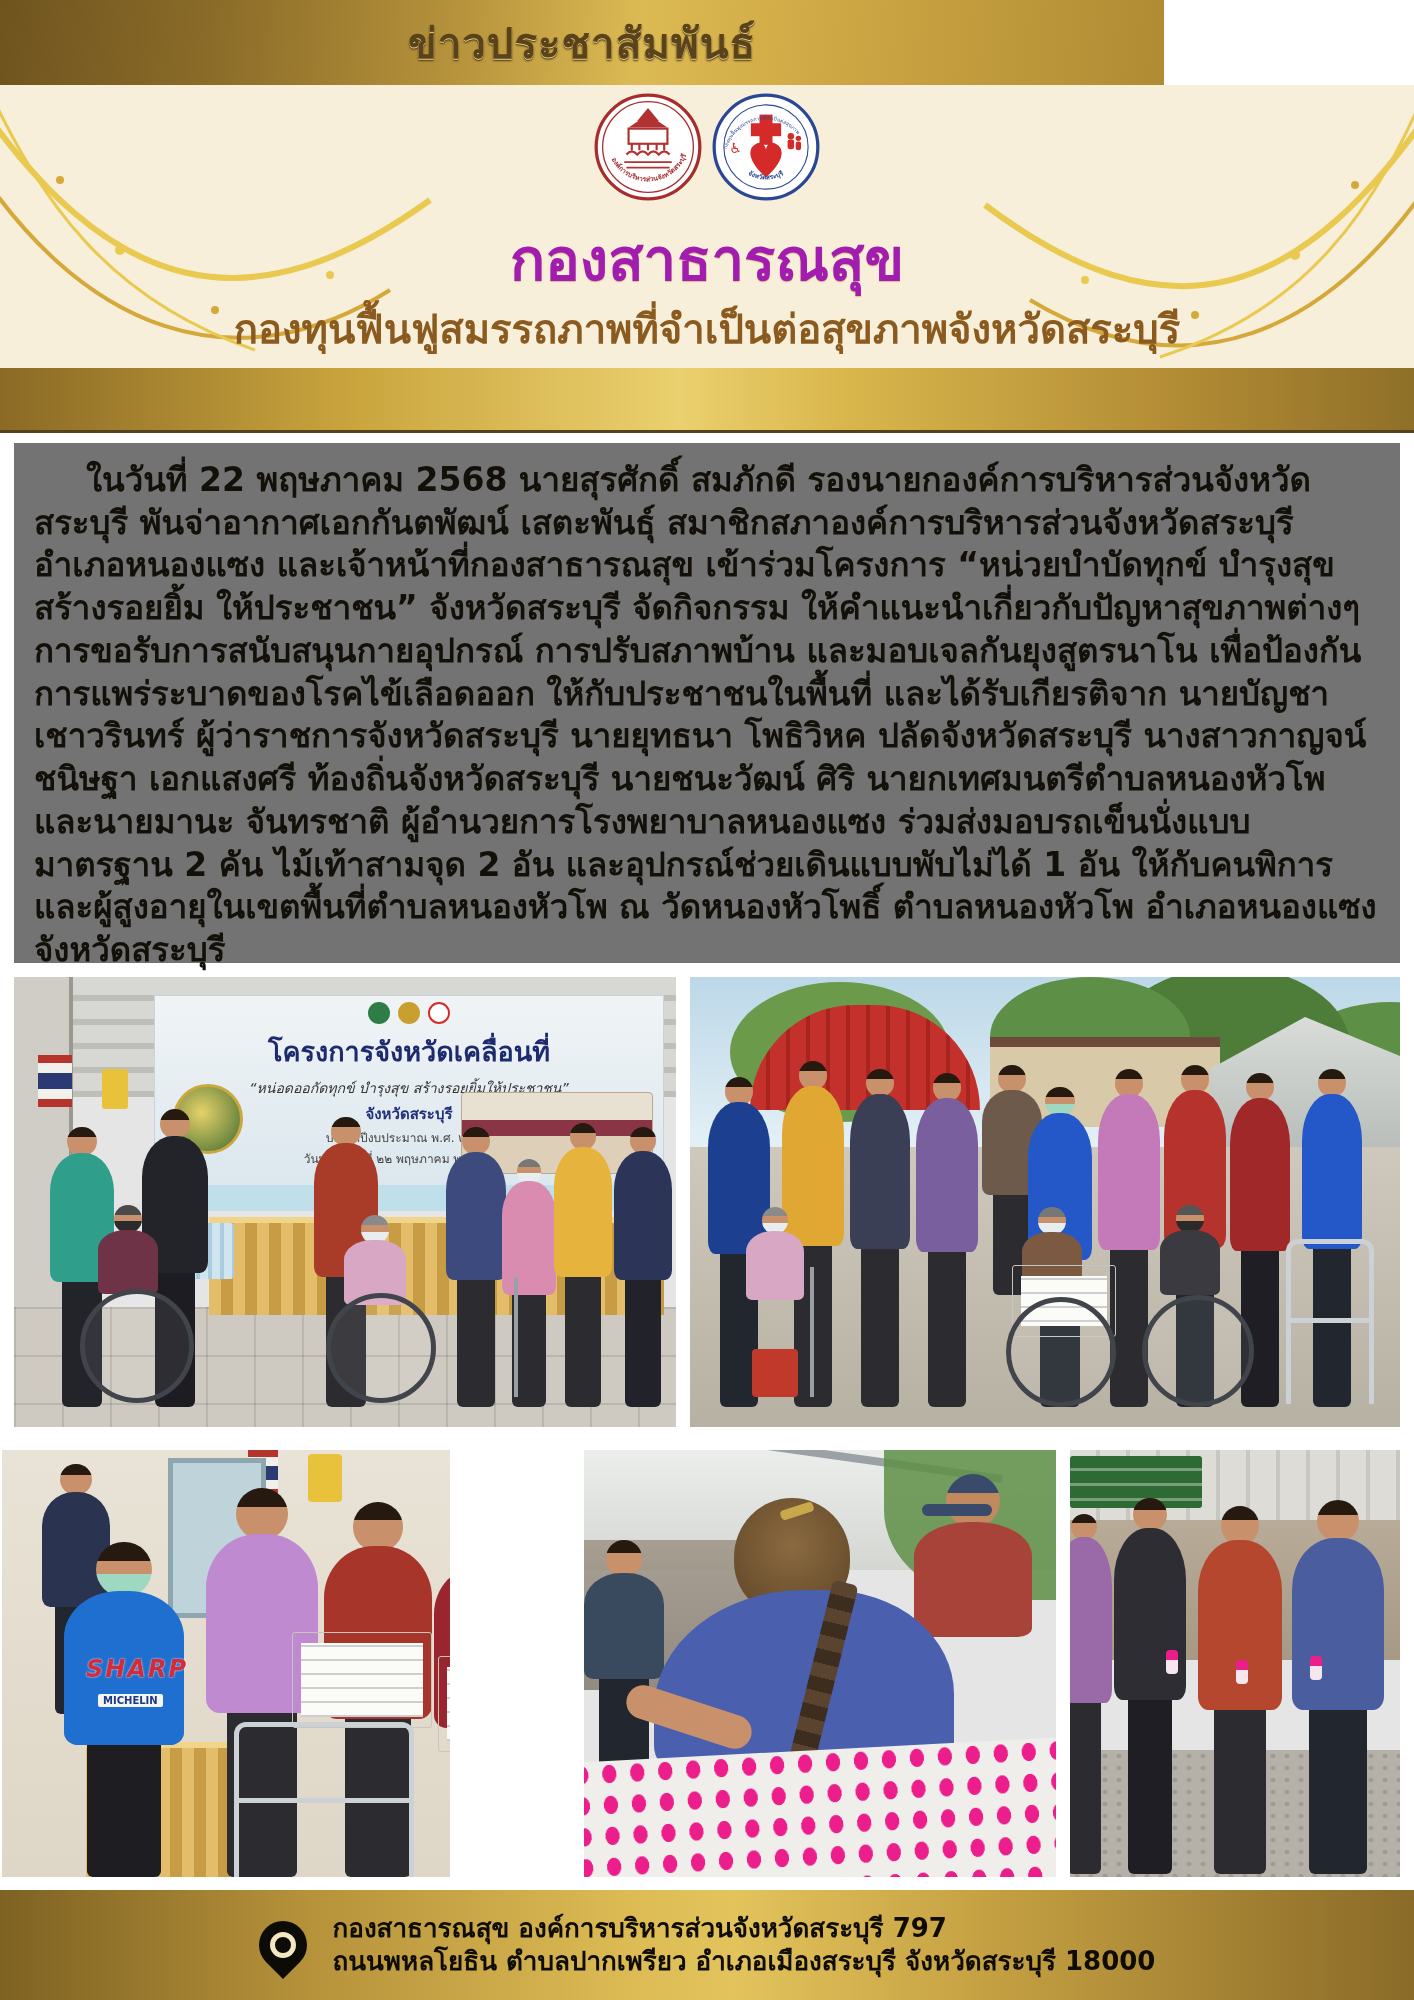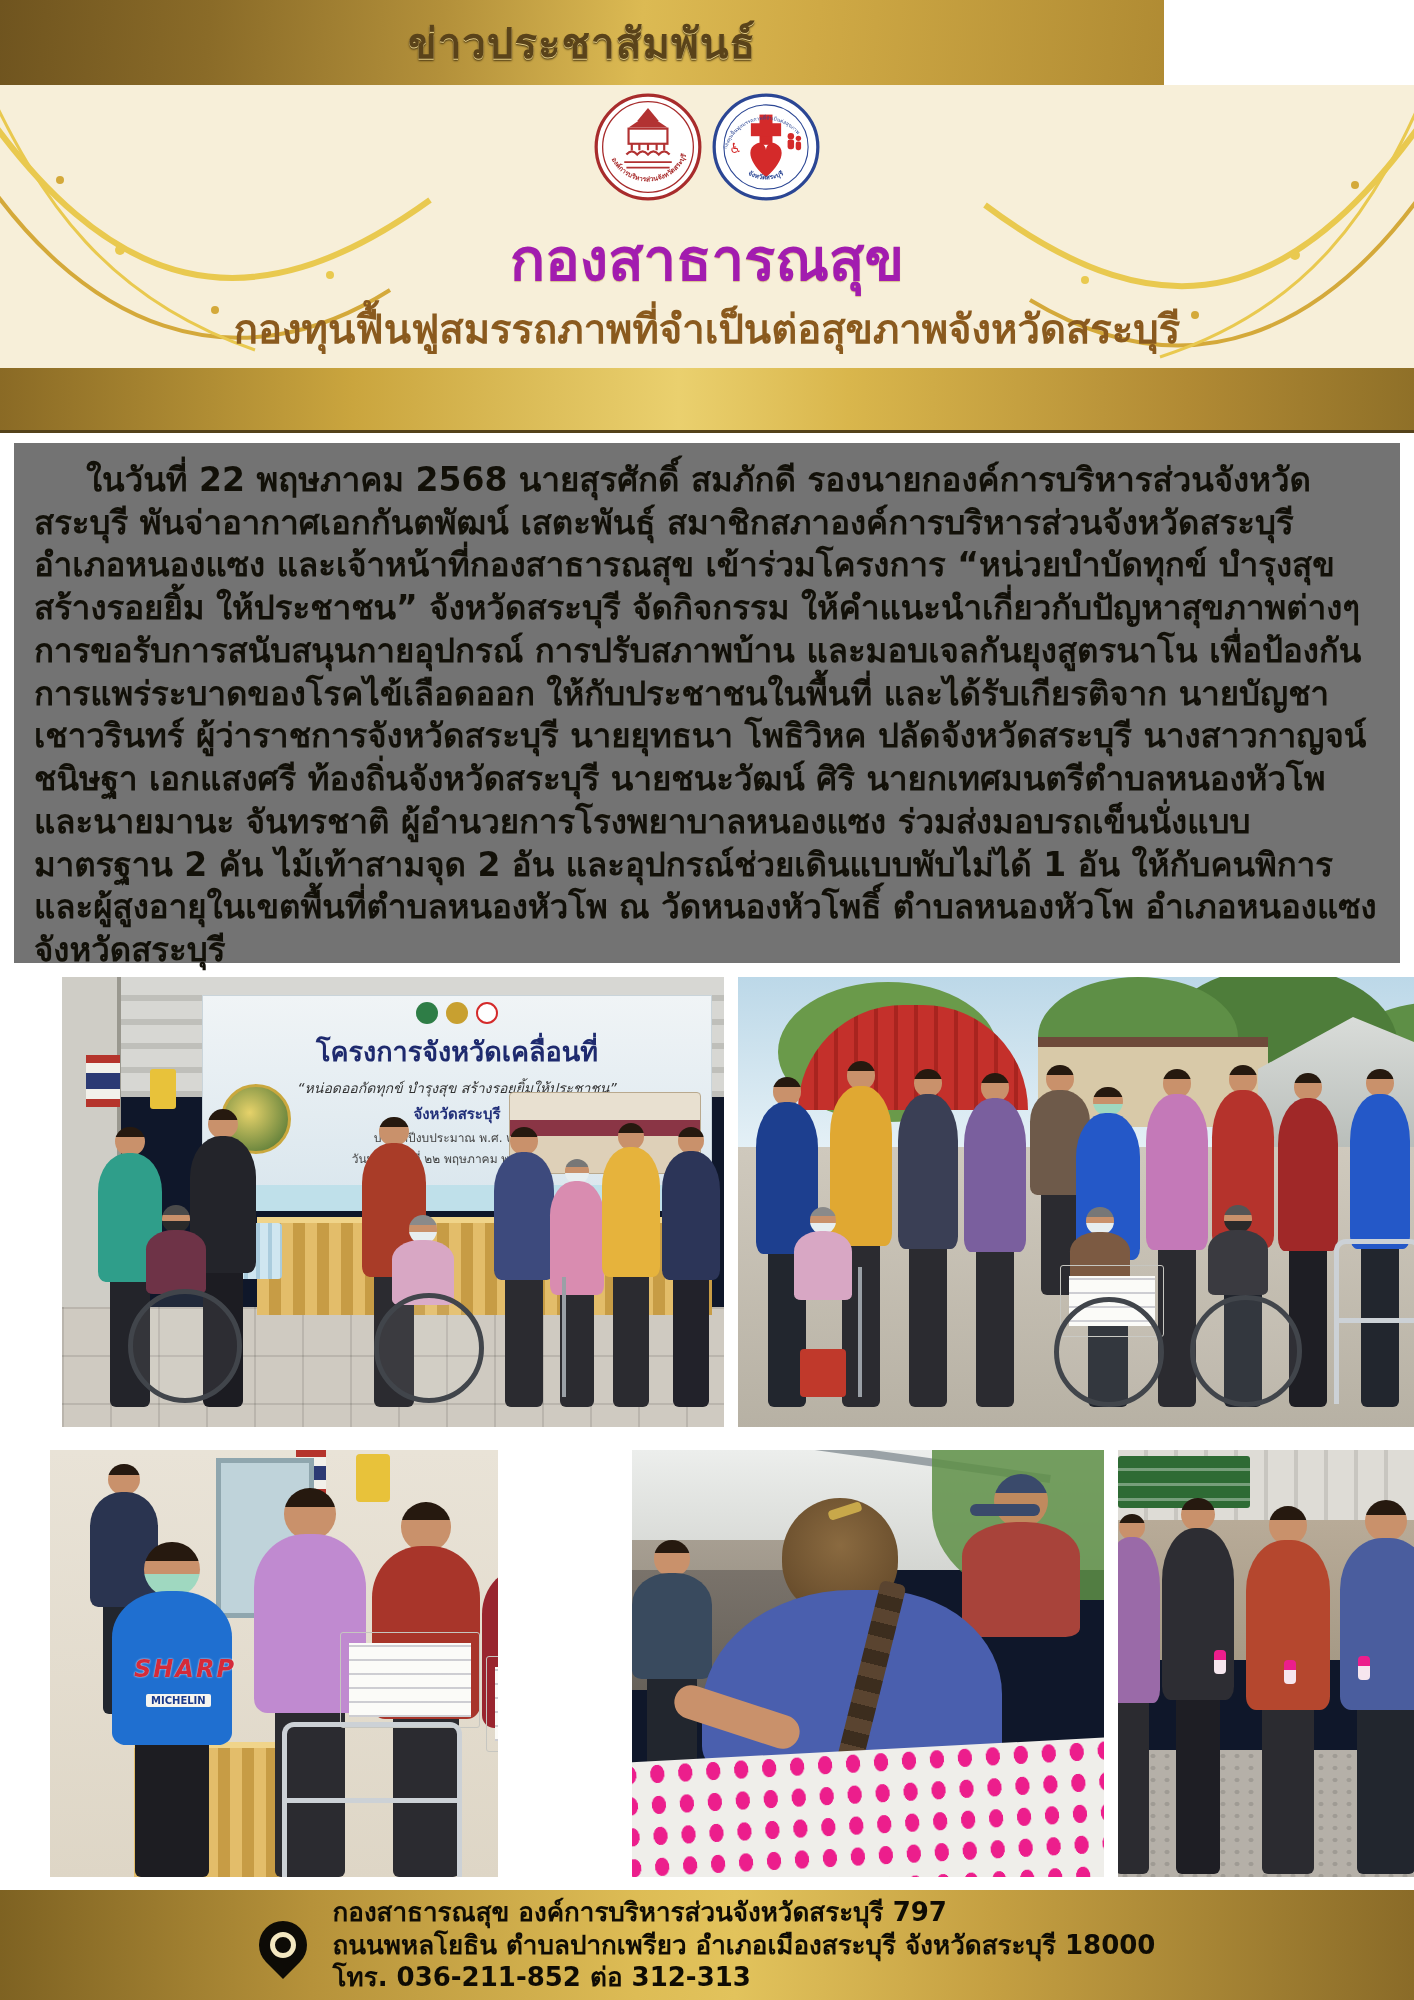--- a/index.html
+++ b/index.html
@@ -21,21 +21,21 @@
   .hero-sub{position:absolute;left:0;top:212px;width:100%;text-align:center;
     font-size:40px;font-weight:bold;color:#8a5a1e;}
   .goldbar{position:absolute;left:0;top:368px;width:1414px;height:62px;border-bottom:3px solid #54421a;
     background:linear-gradient(90deg,#8a6a25 0%,#caa53e 25%,#ead06e 48%,#d9b64c 60%,#b18a34 84%,#8f7028 100%);}
   
   .article{position:absolute;left:14px;top:443px;width:1386px;height:520px;background:#737373;
     box-sizing:border-box;padding:16px 20px 0 20px;}
   .article p{margin:0;font-size:33px;line-height:1.295;color:#121008;font-weight:600;
     text-indent:52px;text-align:left;}
   
-  .photo{position:absolute;overflow:hidden;background:#0f172a;margin-left:48px;}
+  .photo{position:absolute;overflow:hidden;background:#e5e5e5;}
   .ph1{left:14px; top:977px; width:662px;height:450px;}
   .ph2{left:690px;top:977px; width:710px;height:450px;}
   .ph3{left:2px; top:1450px;width:448px;height:427px;}
   .ph4{left:584px;top:1450px;width:472px;height:427px;}
   .ph5{left:1070px;top:1450px;width:330px;height:427px;}
   .abs{position:absolute;}
   
   .person{position:absolute;display:flex;flex-direction:column;align-items:center;}
   .person .hd{width:46%;aspect-ratio:1/1;border-radius:50%;flex:0 0 auto;
     background:linear-gradient(to bottom,var(--hr,#26190f) 0 36%,var(--sk,#c9916b) 36%);}
@@ -401,17 +401,16 @@
     <div class="abs" style="left:96px;top:200px;width:12px;height:24px;background:linear-gradient(#ec1e8c 0 40%,#f6e6ee 40%);border-radius:4px;"></div>
     <div class="abs" style="left:166px;top:210px;width:12px;height:24px;background:linear-gradient(#ec1e8c 0 40%,#f6e6ee 40%);border-radius:4px;"></div>
     <div class="abs" style="left:240px;top:206px;width:12px;height:24px;background:linear-gradient(#ec1e8c 0 40%,#f6e6ee 40%);border-radius:4px;"></div>
   </div>
 
   <div class="footer">
     <div class="pin"></div>
     <div class="addr">
       <div>กองสาธารณสุข องค์การบริหารส่วนจังหวัดสระบุรี 797</div>
       <div>ถนนพหลโยธิน ตำบลปากเพรียว อำเภอเมืองสระบุรี จังหวัดสระบุรี 18000</div>
-      <div>โทร. 036-211-852 ต่อ 312-313</div>
     </div>
   </div>
 
 </div>
 
 </body></html>

